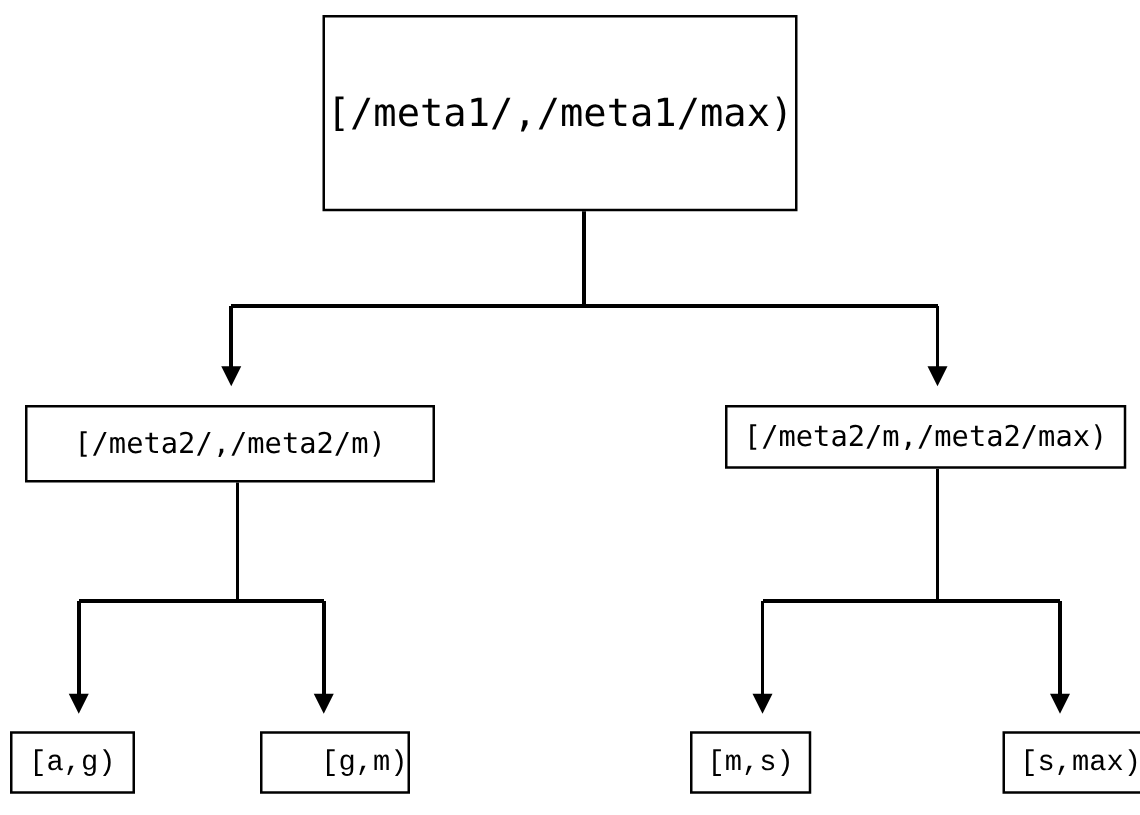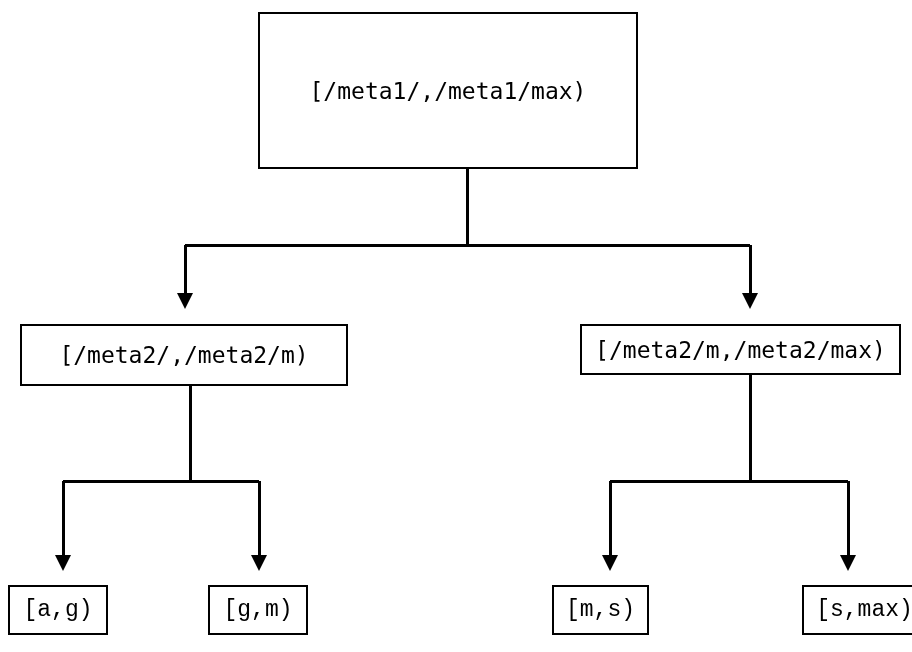--- a/index.html
+++ b/index.html
@@ -30,21 +30,21 @@
     border: 2px solid #000000;
     background: #ffffff;
     display: flex;
     align-items: center;
     justify-content: center;
     color: #000000;
     font-family: "DejaVu Sans Mono", monospace;
     white-space: pre;
     letter-spacing: 0px;
   }
-  .node-root   { font-size: 23px; }
+  .node-root   { font-size: 31px; }
   .node-mid    { font-size: 23px; }
   .node-leaf   { font-size: 23px; font-family: Liberation Mono, monospace; }
 </style>
 </head>
 <body>
 
 <div id="canvas">
 
   <svg id="edges" viewBox="0 0 912 652" width="912" height="652" xmlns="http://www.w3.org/2000/svg">
     <g stroke="#000000" stroke-width="3" fill="none" shape-rendering="crispEdges">
@@ -84,21 +84,21 @@
   </div>
 
   <div class="node node-mid" style="left:580px; top:324px; width:321px; height:51px;justify-content:center;">
     <span>[/meta2/m,/meta2/max)</span>
   </div>
 
   <div class="node node-leaf" style="left:8px; top:585px; width:100px; height:50px;">
     <span>[a,g)</span>
   </div>
 
-  <div class="node node-leaf" style="left:208px; top:585px; width:100px; height:50px;">
+  <div class="node node-leaf" style="left:208px; top:585px; width:120px; height:50px;justify-content:flex-end;">
     <span>[g,m)</span>
   </div>
 
   <div class="node node-leaf" style="left:552px; top:585px; width:97px; height:50px;text-align:center;">
     <span>[m,s)</span>
   </div>
 
   <div class="node node-leaf" style="left:778px; top:585px; width:125px; height:50px;margin-left:24px;">
     <span>[s,max)</span>
   </div>

